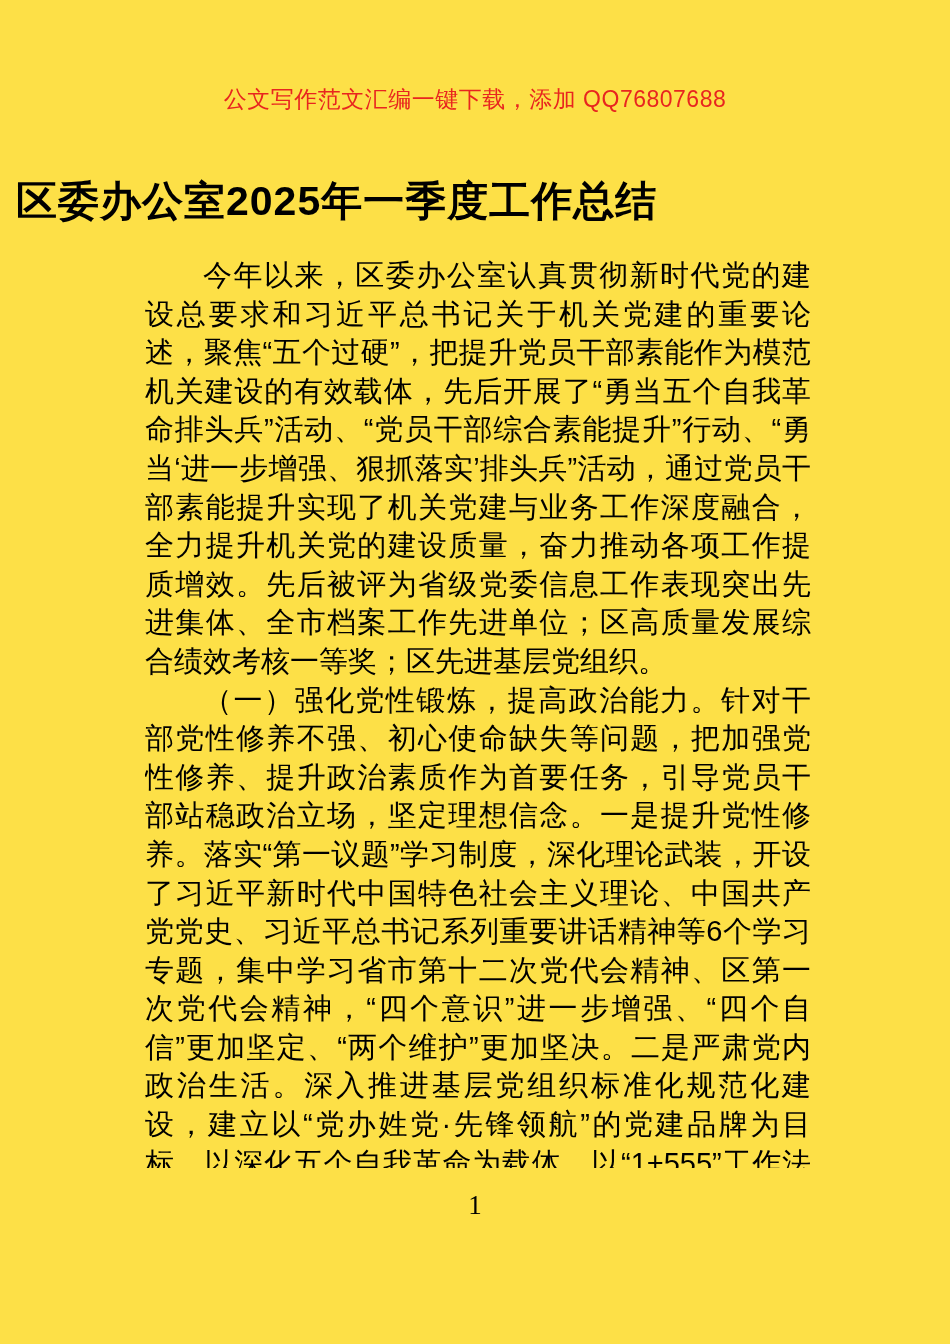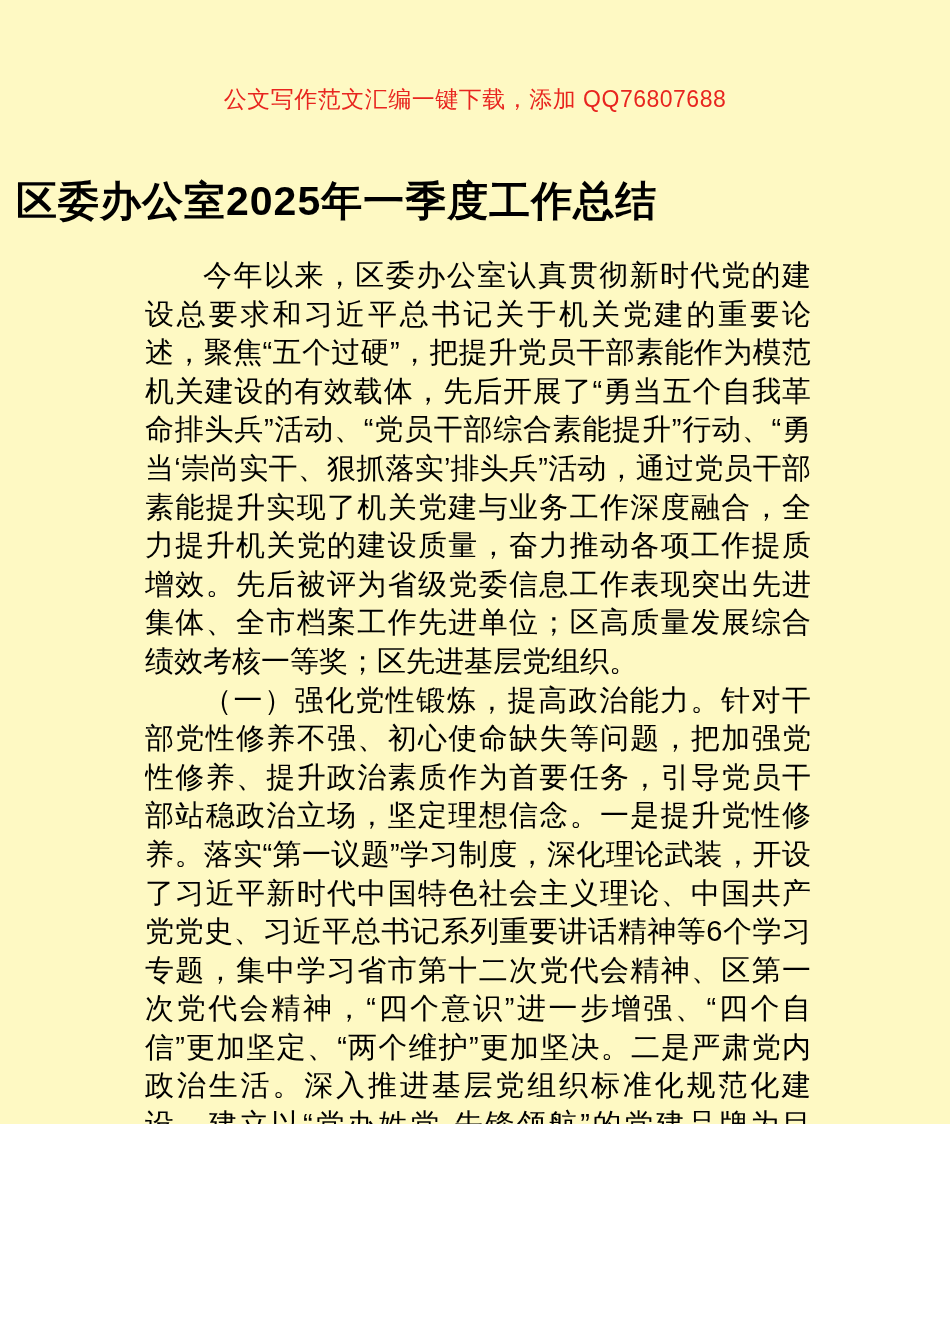--- a/index.html
+++ b/index.html
@@ -3,22 +3,22 @@
 <meta charset="utf-8">
 <style>
   html, body {
     margin: 0;
     padding: 0;
     background: #ffffff;
   }
   .page {
     position: relative;
     width: 950px;
-    height: 1124px;
-    background: #fef9c3;
+    height: 1344px;
+    background: #fde047;
     overflow: hidden;
     font-family: "Liberation Serif", serif;
     color: #000000;
   }
   .notice {
     position: absolute;
     top: 84px;
     left: 0;
     width: 100%;
     text-align: center;
@@ -69,19 +69,19 @@
 </head>
 <body>
 
 <div class="page">
 
   <div class="notice" style="color: rgb(232, 37, 31);">公文写作范文汇编一键下载，添加 QQ76807688</div>
 
   <h1 class="title">区委办公室2025年一季度工作总结</h1>
 
   <div class="body-text">
-    <p>今年以来，区委办公室认真贯彻新时代党的建设总要求和习近平总书记关于机关党建的重要论述，聚焦“五个过硬”，把提升党员干部素能作为模范机关建设的有效载体，先后开展了“勇当五个自我革命排头兵”活动、“党员干部综合素能提升”行动、“勇当‘崇尚实干、狠抓落实’排头兵”活动，通过党员干部素能提升实现了机关党建与业务工作深度融合，全力提升机关党的建设质量，奋力推动各项工作提质增效。先后被评为省级党委信息工作表现突出先进集体、全市档案工作先进单位；区高质量发展综合绩效考核一等奖；区先进基层党组织。</p>
+    <p>今年以来，区委办公室认真贯彻新时代党的建设总要求和习近平总书记关于机关党建的重要论述，聚焦“五个过硬”，把提升党员干部素能作为模范机关建设的有效载体，先后开展了“勇当五个自我革命排头兵”活动、“党员干部综合素能提升”行动、“勇当‘进一步增强、狠抓落实’排头兵”活动，通过党员干部素能提升实现了机关党建与业务工作深度融合，全力提升机关党的建设质量，奋力推动各项工作提质增效。先后被评为省级党委信息工作表现突出先进集体、全市档案工作先进单位；区高质量发展综合绩效考核一等奖；区先进基层党组织。</p>
     <p>（一）强化党性锻炼，提高政治能力。针对干部党性修养不强、初心使命缺失等问题，把加强党性修养、提升政治素质作为首要任务，引导党员干部站稳政治立场，坚定理想信念。一是提升党性修养。落实“第一议题”学习制度，深化理论武装，开设了习近平新时代中国特色社会主义理论、中国共产党党史、习近平总书记系列重要讲话精神等6个学习专题，集中学习省市第十二次党代会精神、区第一次党代会精神，“四个意识”进一步增强、“四个自信”更加坚定、“两个维护”更加坚决。二是严肃党内政治生活。深入推进基层党组织标准化规范化建设，建立以“党办姓党·先锋领航”的党建品牌为目标，以深化五个自我革命为载体，以“1+555”工作法为路径的党建工作思路，“四个支部”建设取得了明显成效。2024年以来累计召开支部会议24次，党员会议12次，专题党课8次，组织开展“走访慰问困难老党员”“红心永向党 当好排头兵”</p>
   </div>
 
   <div class="page-number">1</div>
 
 </div>
 
 </body></html>

